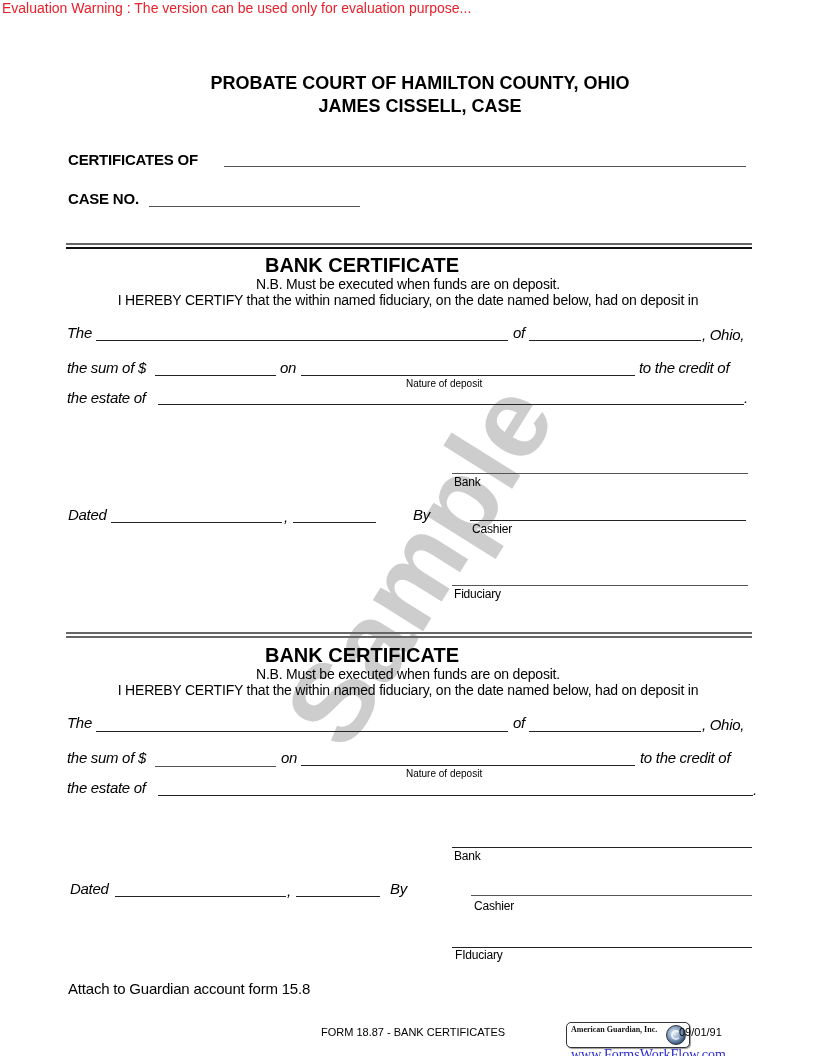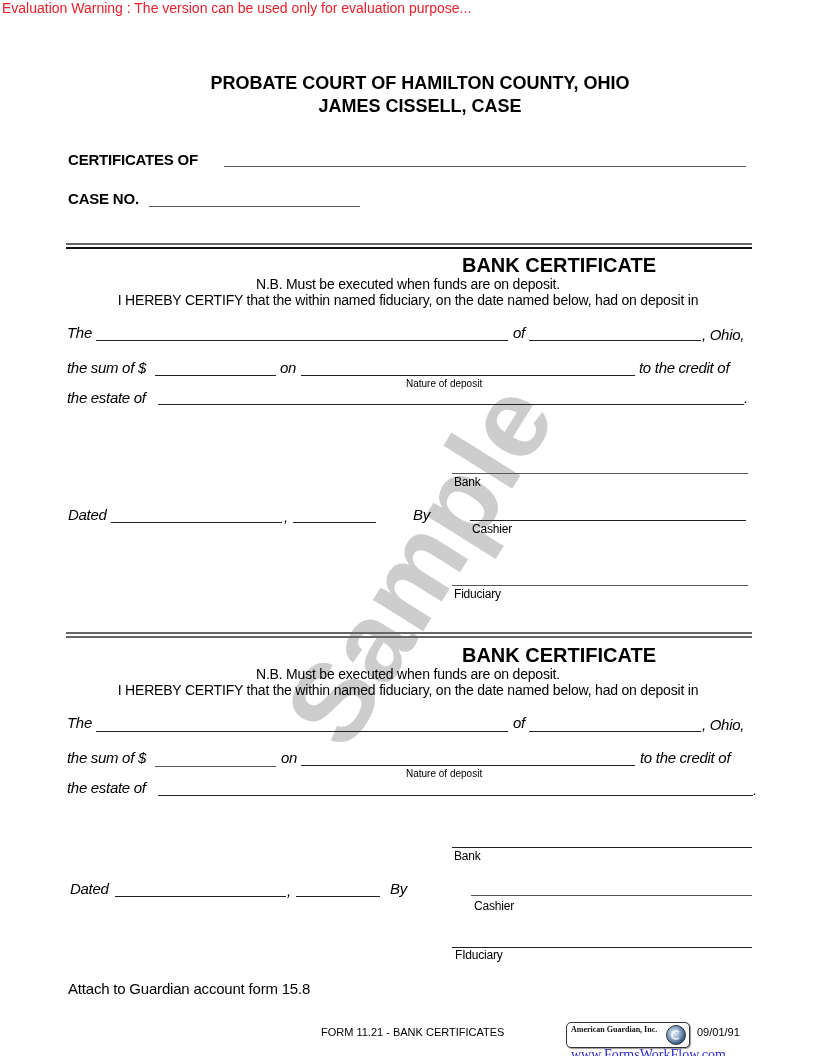--- a/index.html
+++ b/index.html
@@ -35,22 +35,22 @@
       border-top: 1px solid #222;
     }
     .line.gray { border-top-color: #555; }
     .rule-thick-gray {
       position: absolute; height: 0; border-top: 2px solid #666;
     }
     .rule-thick-black {
       position: absolute; height: 0; border-top: 2px solid #111;
     }
     .cert-title {
-      left: 0; width: 656px; text-align: right;
-      font-weight: bold; font-size: 20px;
+      left: 0; width: 656px; text-align: center;
+      font-weight: bold; font-size: 20px; padding-left: 34px;
     }
     .centered {
       left: 0; width: 816px; text-align: center;
     }
     .watermark {
       left: 220px; top: 500px;
       font-family: "Liberation Sans", sans-serif;
       font-weight: bold;
       font-size: 112px;
       color: #c8c8c8;
@@ -197,23 +197,23 @@
 
     <div class="line gray" style="left:471px; top:895px; width:281px;"></div>
     <div class="abs small-text" style="left:474px; top:899px;">Cashier</div>
 
     <div class="line" style="left:452px; top:947px; width:300px;"></div>
     <div class="abs small-text" style="left:455px; top:948px;">FIduciary</div>
   </div>
 
   <div class="abs" style="left:68px; top:980px; font-size:15px; letter-spacing:-0.2px;">Attach to Guardian account form 15.8</div>
 
-  <div class="abs" style="left:321px; top:1026px; font-size:11px;">FORM 11.21 - BANK CERTIFICATES</div>
+  <div class="abs" style="left:321px; top:1026px; font-size:11px;">FORM 18.87 - BANK CERTIFICATES</div>
 
   <div class="logo-box">
     <span class="logo-name">American Guardian, Inc.</span>
     <span class="logo-url">www.FormsWorkFlow.com</span>
     <span class="logo-globe"></span>
   </div>
 
-  <div class="abs" style="left:697px; top:1026px; font-size:11px;">09/01/91</div>
+  <div class="abs" style="left:679px; top:1026px; font-size:11px;">09/01/91</div>
 
 </div>
 
 </body></html>

